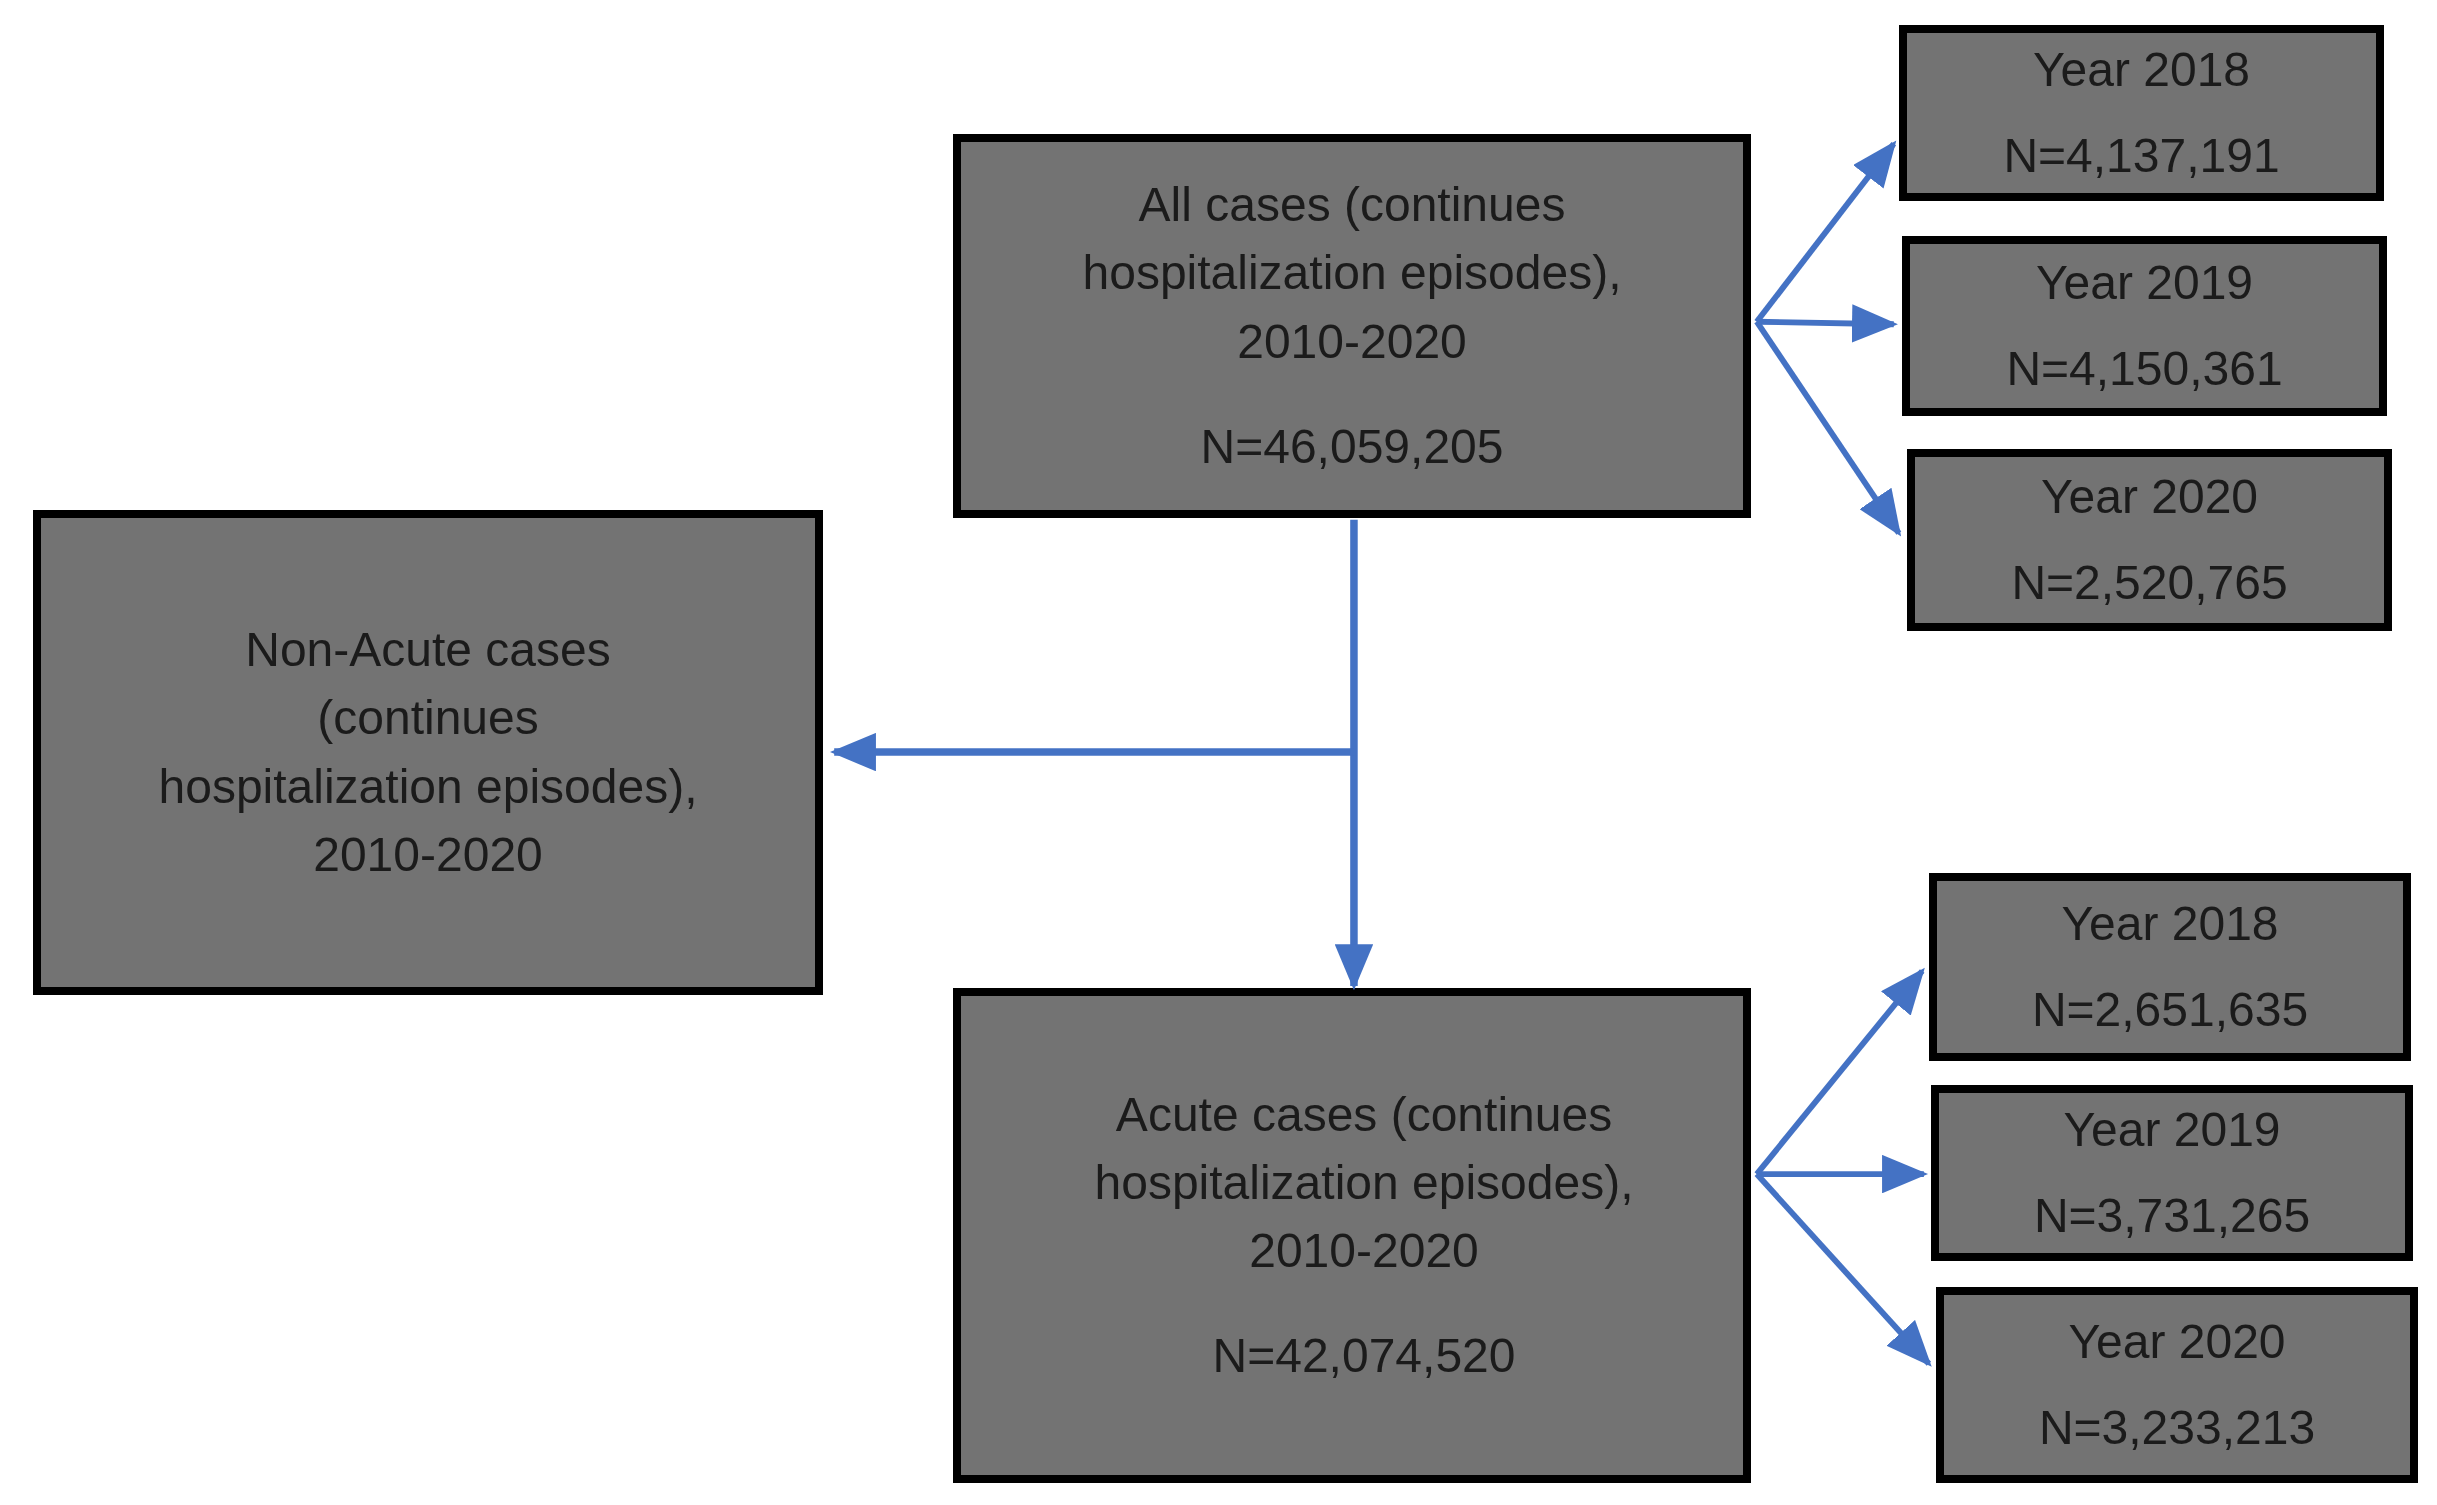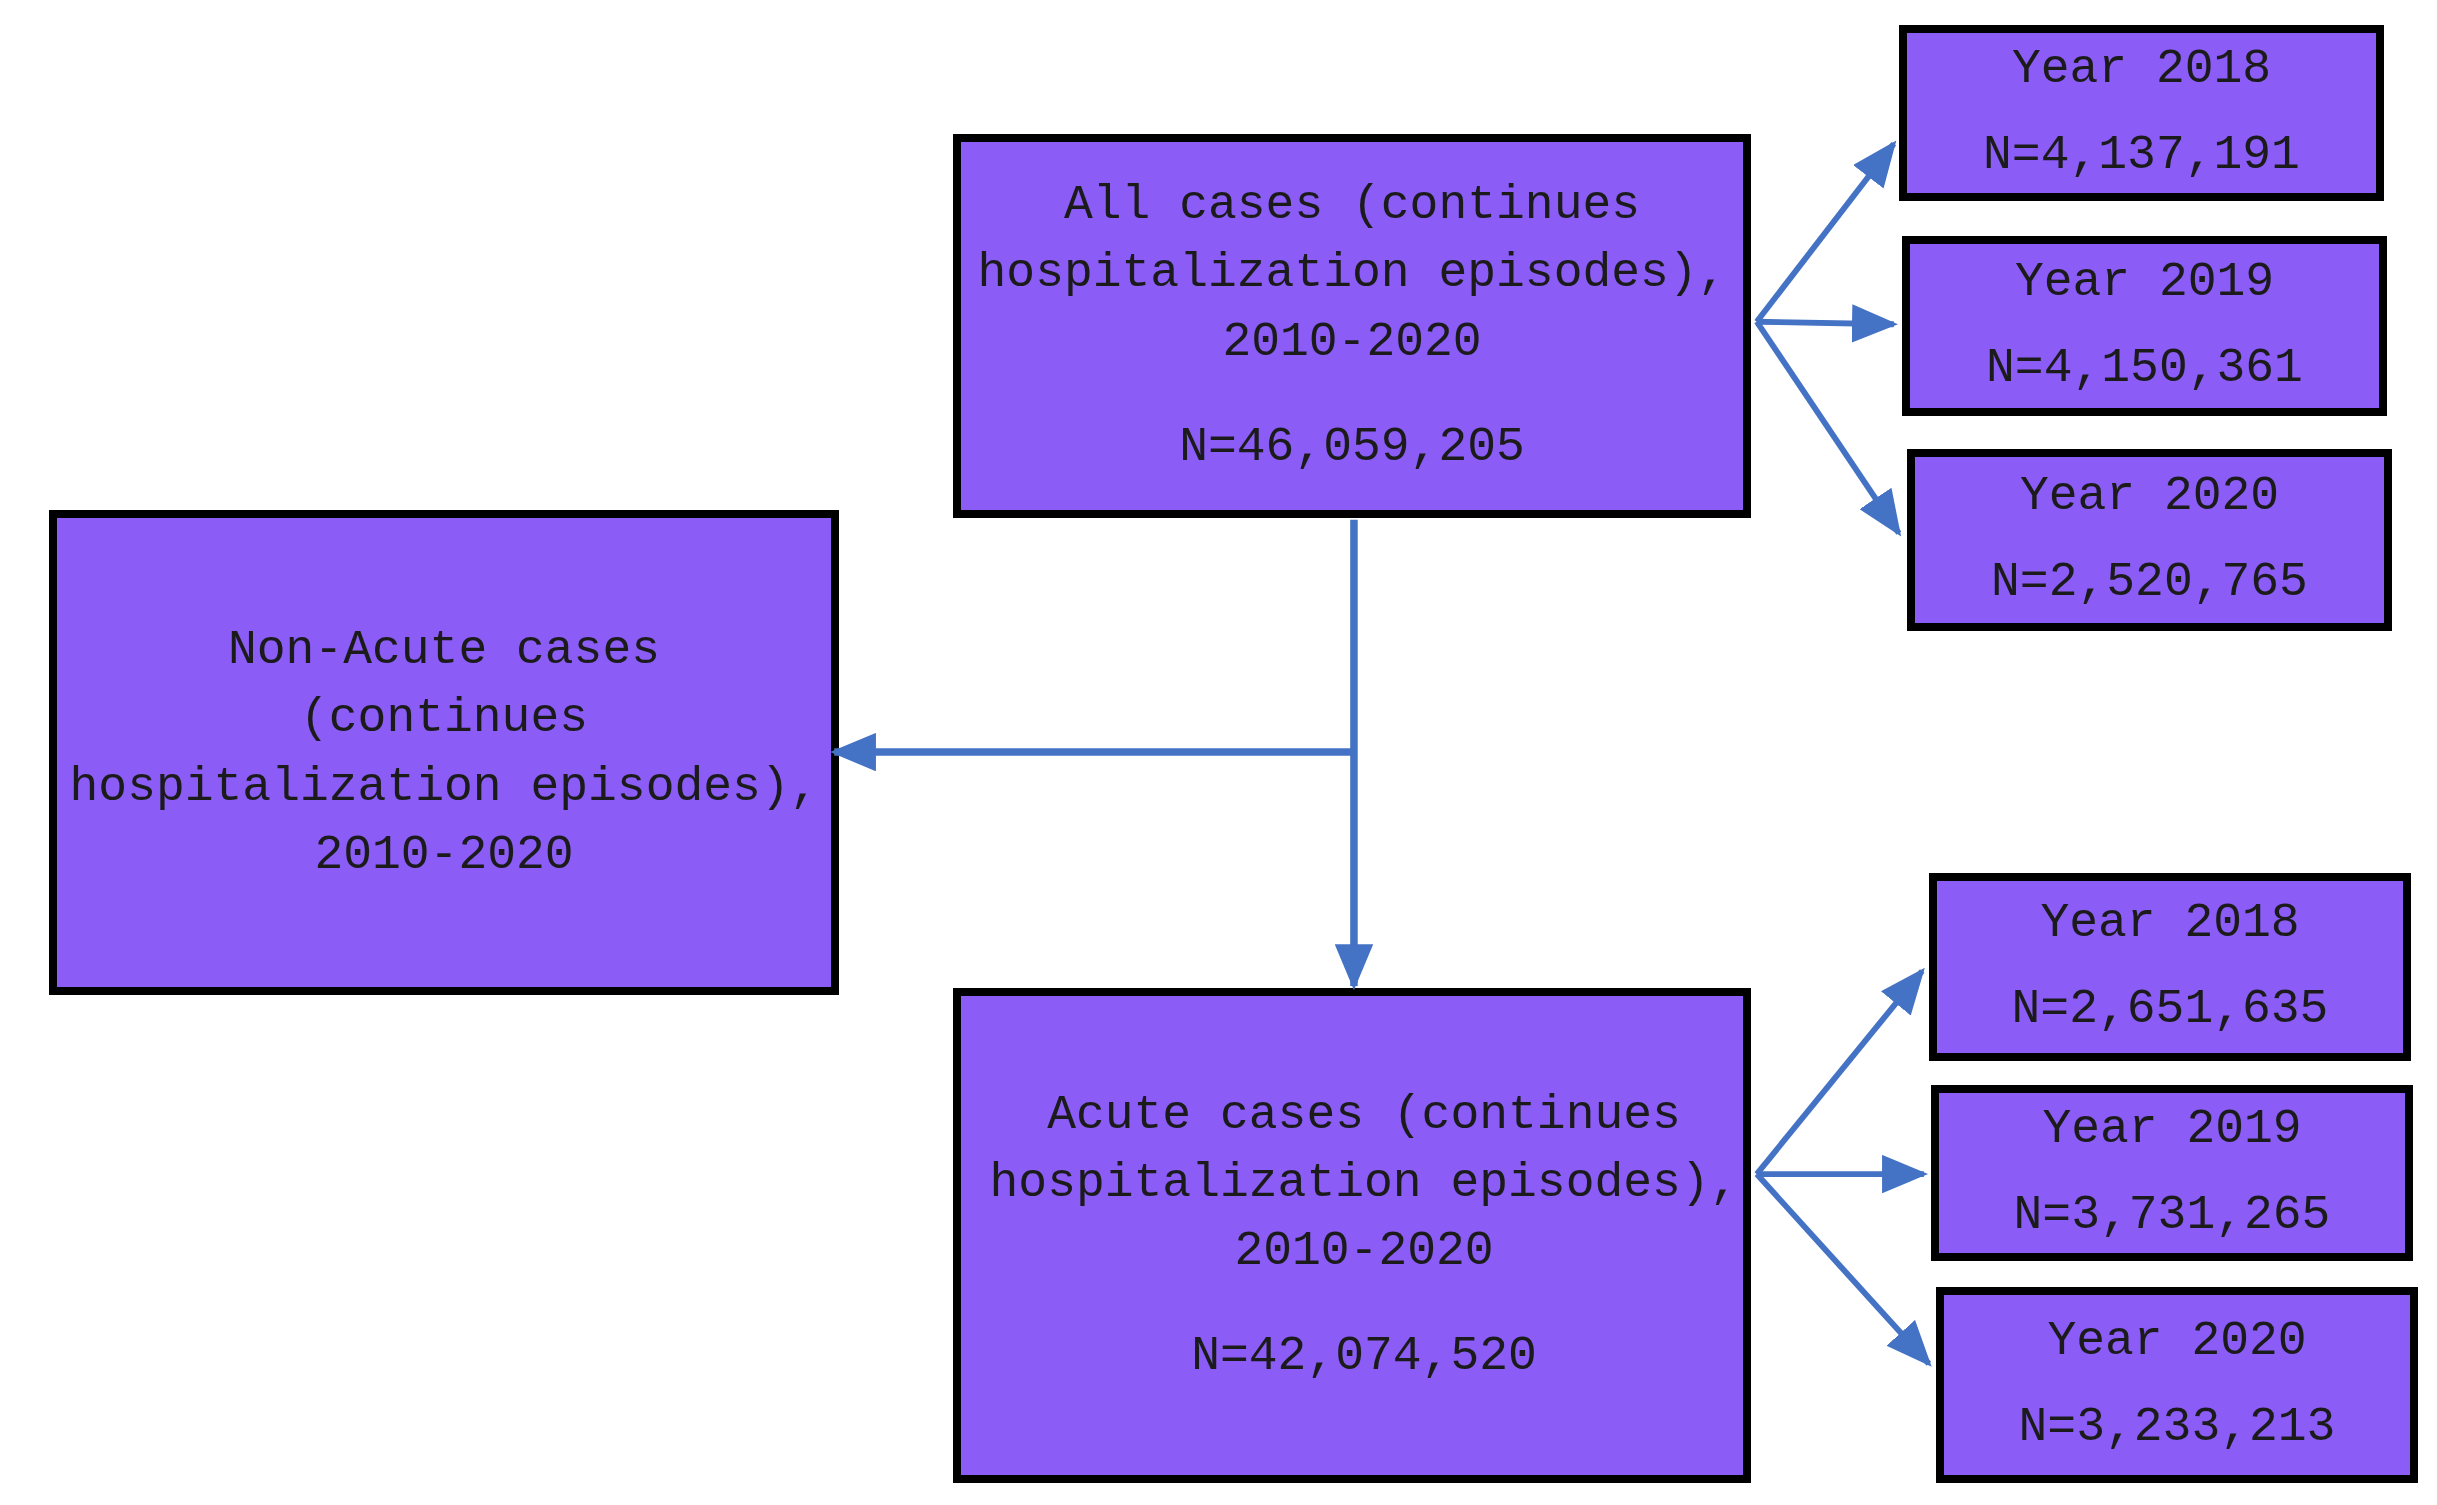--- a/index.html
+++ b/index.html
@@ -8,30 +8,29 @@
     position: relative;
     width: 2438px;
     height: 1505px;
     background: #ffffff;
     font-family: "Liberation Sans", sans-serif;
     color: #1b1b1b;
     overflow: hidden;
   }
   .node {
     position: absolute;
-    background: #8b5cf6;
+    background: #737373;
     border: 8.4px solid #000000;
     display: flex;
     flex-direction: column;
     align-items: center;
     justify-content: center;
     text-align: center;
     font-size: 48px;
     line-height: 1.42;
-    font-family: Liberation Mono, monospace;
   }
   .node .nval { margin-top: 37px; }
   .node.year { line-height: 1.45; }
   .node.year .nval { margin-top: 16px; }
   #arrows {
     position: absolute;
     left: 0; top: 0;
     width: 2438px; height: 1505px;
     pointer-events: none;
   }
@@ -41,21 +40,21 @@
 
 <div id="canvas">
 
   <div class="node" style="left:953px; top:134px; width:798px; height:384px;align-items:center;">
     <div>All cases (continues</div>
     <div>hospitalization episodes),</div>
     <div>2010-2020</div>
     <div class="nval">N=46,059,205</div>
   </div>
 
-  <div class="node" style="left:33px; top:510px; width:790px; height:485px;margin-left:16px;">
+  <div class="node" style="left:33px; top:510px; width:790px; height:485px;">
     <div>Non-Acute cases</div>
     <div>(continues</div>
     <div>hospitalization episodes),</div>
     <div>2010-2020</div>
   </div>
 
   <div class="node" style="left:953px; top:988px; width:798px; height:495px;padding-left:24px;">
     <div>Acute cases (continues</div>
     <div>hospitalization episodes),</div>
     <div>2010-2020</div>

